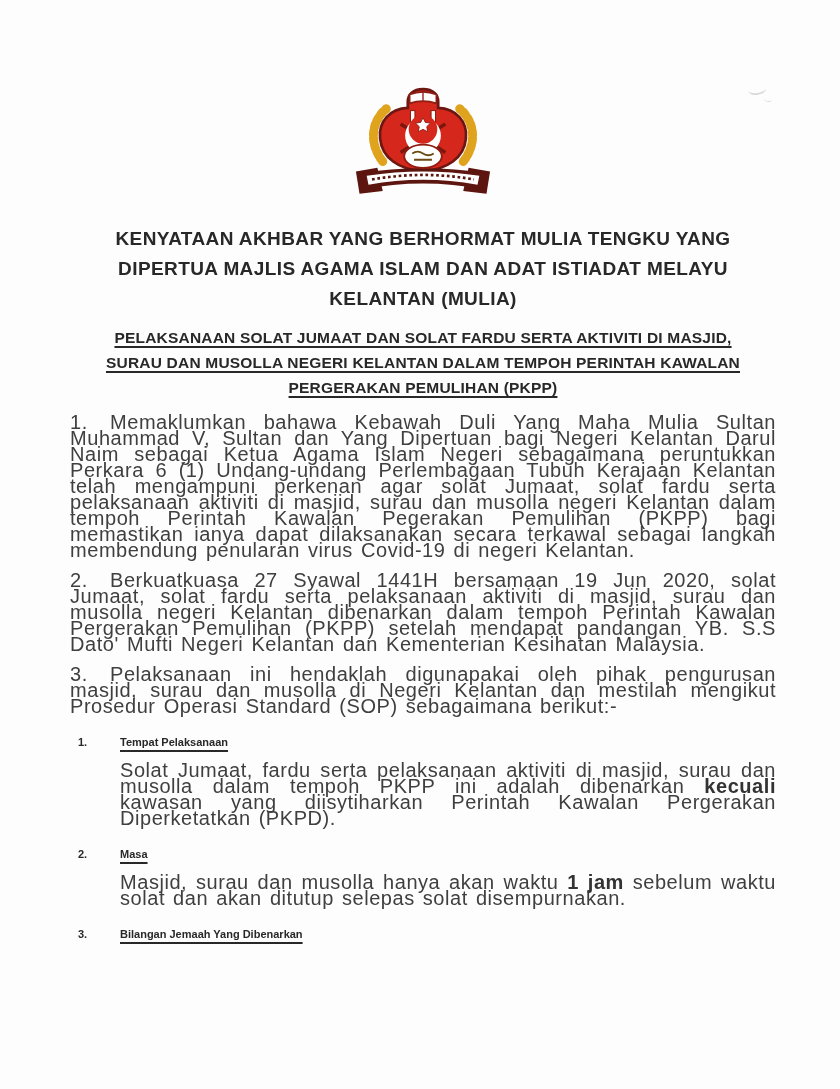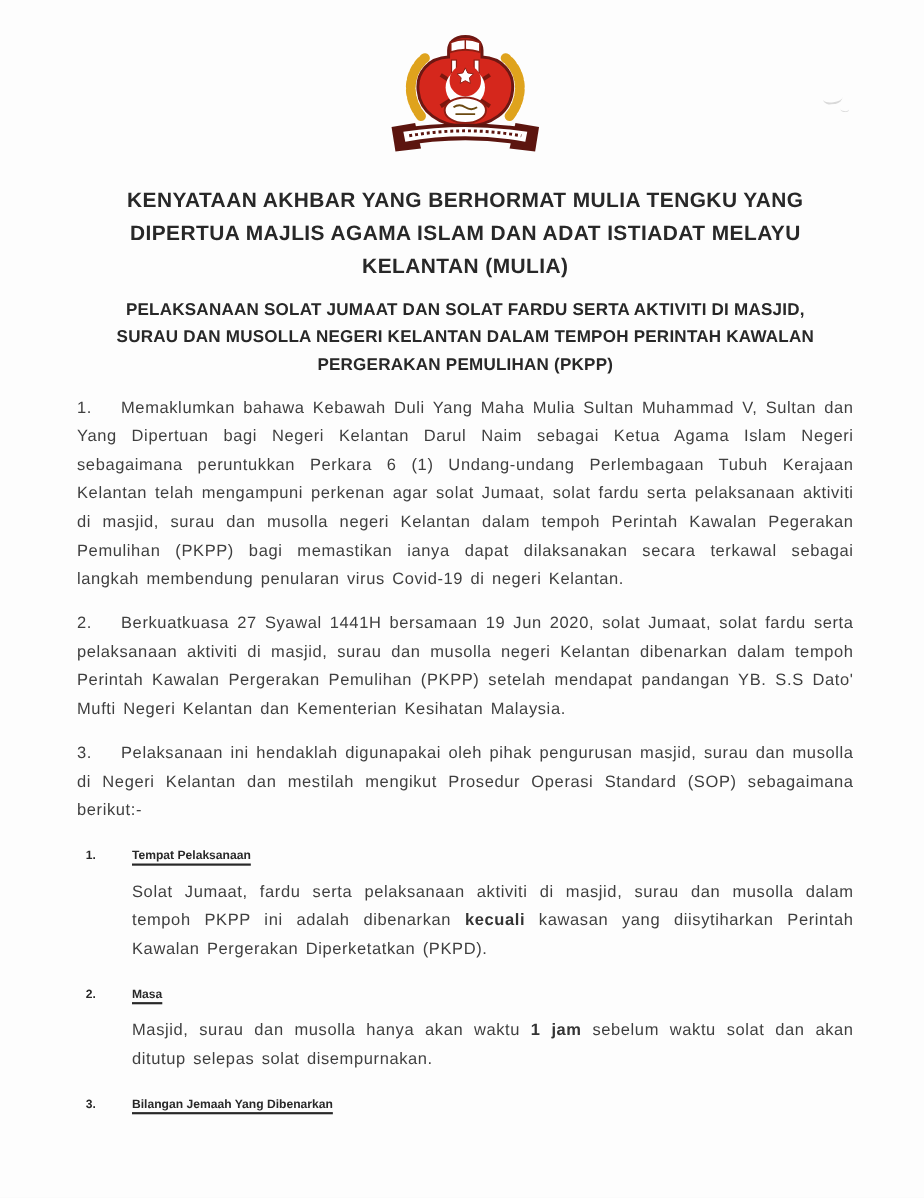--- a/index.html
+++ b/index.html
@@ -1,19 +1,19 @@
 <!DOCTYPE html>
 <html><head>
 <meta charset="utf-8">
 <style>
   html,body { margin:0; padding:0; background:#e9e9e9; }
   .page {
     width:840px; height:1089px; margin:0 auto; position:relative;
     background:#fdfdfd; overflow:hidden; box-sizing:border-box;
-    padding:28px 64px 0 70px;
+    padding:84px 64px 0 70px;
     font-family:"Liberation Sans", sans-serif;
     color:#3f3f3f;
   }
   .pen-mark {
     position:absolute; top:84px; right:74px; width:18px; height:9px;
     border-bottom:2px solid #d6d6d6; border-radius:50%;
     transform:rotate(-8deg); opacity:.9;
   }
   .pen-mark2 {
     position:absolute; top:96px; right:68px; width:8px; height:5px;
@@ -22,23 +22,23 @@
   .logo-wrap { text-align:center; height:128px; }
   .title {
     text-align:center; font-weight:bold; color:#282828;
     font-size:19px; line-height:30px; letter-spacing:.4px; margin-top:12px;
   }
   .subtitle {
     text-align:center; font-weight:bold; color:#282828;
     font-size:15.5px; line-height:25px; letter-spacing:.2px; margin-top:11px;
   }
   .subtitle .u-line {
-    text-underline-offset:3px; text-decoration-thickness:1.5px;
+    text-decoration:underline; text-underline-offset:3px; text-decoration-thickness:1.5px;
   }
-  .bodytext { font-size:15px; line-height:26px; letter-spacing:.55px; word-spacing:2px; }
+  .bodytext { font-size:20px; line-height:16px; letter-spacing:.55px; word-spacing:2px; }
   .para { text-align:justify; margin:14px 0 0 0; }
   .para-num { display:inline-block; width:40px; }
   .sec-head { margin:17px 0 0 0; font-weight:bold; color:#282828; font-size:11px; line-height:23px; }
   .sec-num { display:inline-block; width:42px; margin-left:8px; }
   .sec-title { text-decoration:underline; text-underline-offset:3.5px; text-decoration-thickness:1.6px; }
   .sec-body { margin:8px 0 0 50px; text-align:justify; }
   .bold { font-weight:bold; color:#333;margin-top:36px; }
 </style>
 </head>
 <body>

